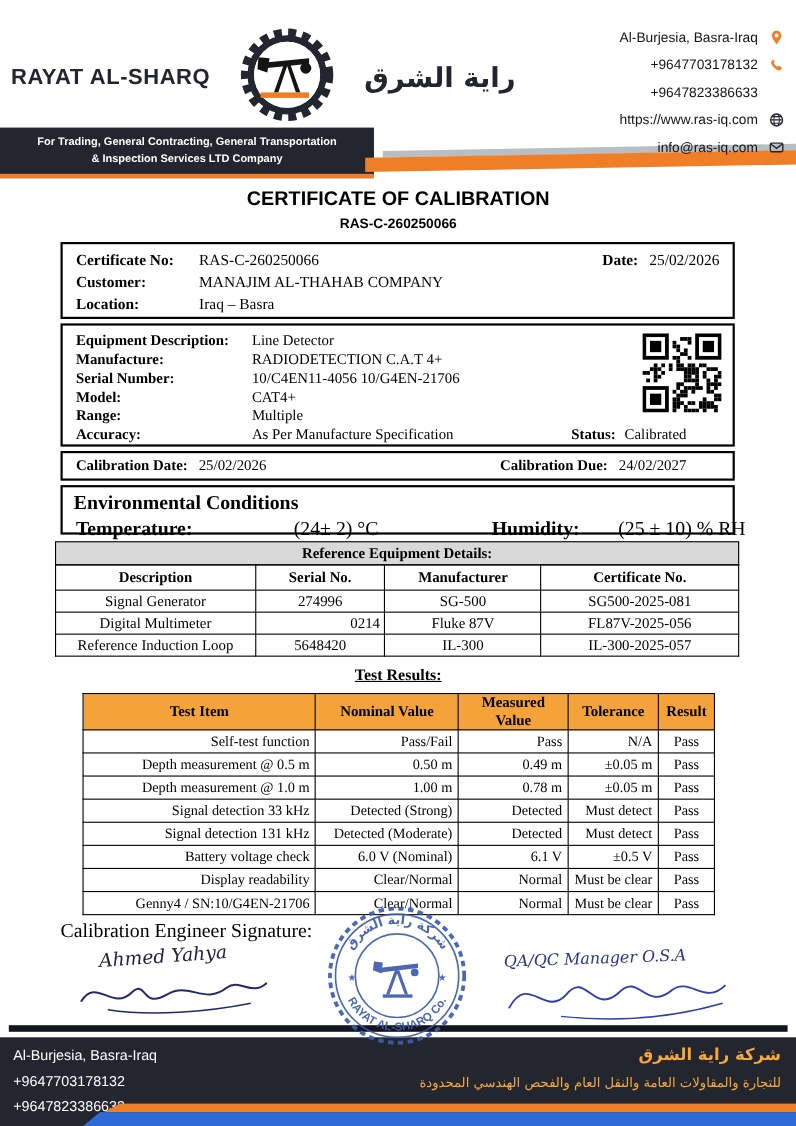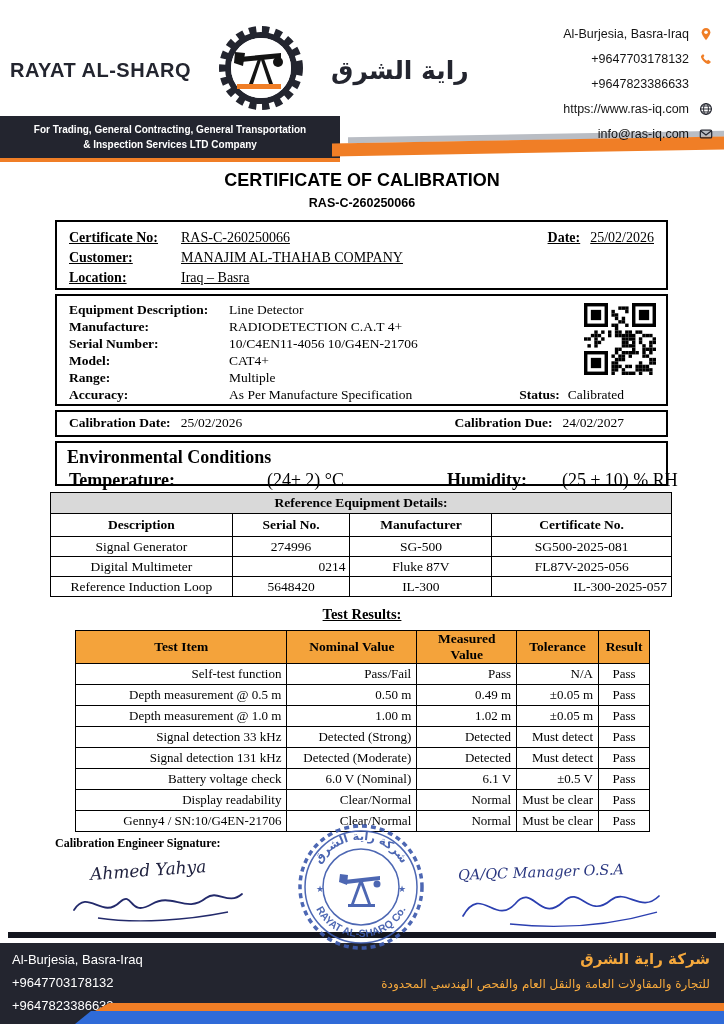--- a/index.html
+++ b/index.html
@@ -33,21 +33,21 @@
   
   .doc-title{position:absolute;left:0;right:0;top:170px;text-align:center;
              font-family:"Liberation Sans",sans-serif;font-weight:bold;font-size:18px;}
   .doc-ref{position:absolute;left:0;right:0;top:196px;text-align:center;
            font-family:"Liberation Sans",sans-serif;font-weight:bold;font-size:12.5px;}
 
   
   .box{position:absolute;left:55px;width:613px;border:2px solid #000;background:#fff;}
   .lbl{font-weight:bold;}
 
-  .cert-box{top:220px;height:70px;padding:6px 12px;font-size:14px;text-decoration:underline;}
+  .cert-box{top:220px;height:70px;padding:6px 12px;font-size:14px;}
   .cert-row{display:flex;line-height:20px;}
   .cert-row .lblcol{width:112px;font-weight:bold;}
   .date-group{margin-left:auto;display:flex;gap:10px;}
 
   .eq-box{top:294px;height:112px;padding:5px 12px;font-size:13.5px;}
   .eq-row{display:flex;line-height:17px;}
   .eq-row .lblcol{width:160px;font-weight:bold;}
   .status-group{margin-left:auto;margin-right:30px;display:flex;gap:8px;}
   .qr{position:absolute;right:10px;top:7px;width:72px;height:72px;}
 
@@ -70,21 +70,21 @@
   .ref-table th{height:23px;font-size:13.5px;}
 
   
   .tr-title{position:absolute;left:0;right:0;top:606px;text-align:center;font-weight:bold;
             font-size:14.5px;text-decoration:underline;}
   .test-table{position:absolute;left:75px;top:630px;width:575px;font-size:13px;}
   .test-table th{background:var(--th-orange);border:1px solid #000;height:23px;font-size:13.5px;padding:0 3px;}
   .test-table td{border:1px solid #000;height:21px;padding:0 5px;}
 
   
-  .sig-label-left{position:absolute;left:55px;top:836px;font-weight:bold;font-size:12px;}
+  .sig-label-left{position:absolute;left:55px;top:836px;font-weight:normal;font-size:18px;}
   .sig-label-right{position:absolute;left:452px;top:836px;font-weight:bold;font-size:13.5px;}
   .sig-name-left{position:absolute;left:90px;top:860px;font-style:italic;font-size:17px;
                  color:#20223F;transform:rotate(-4deg);font-family:"DejaVu Serif",serif;}
   .sig-name-right{position:absolute;left:458px;top:864px;font-style:italic;font-size:14.5px;
                   color:#2A3780;transform:rotate(-2deg);font-family:"DejaVu Serif",serif;}
   .sig-stroke-left{position:absolute;left:68px;top:880px;color:#232A6B;}
   .sig-stroke-right{position:absolute;left:455px;top:878px;color:#2B3FB0;}
   .stamp{position:absolute;left:296px;top:822px;width:130px;height:130px;color:var(--stamp-blue);
          opacity:.92;z-index:6;}
 
@@ -408,21 +408,21 @@
         <tr>
           <td style="text-align: center;">Digital Multimeter</td>
           <td style="text-align: right;">0214</td>
           <td style="text-align: center;">Fluke 87V</td>
           <td style="text-align: center;">FL87V-2025-056</td>
         </tr>
         <tr>
           <td style="text-align: center;">Reference Induction Loop</td>
           <td style="text-align: center;">5648420</td>
           <td style="text-align: center;">IL-300</td>
-          <td style="text-align: right;">IL-300-2025-057</td>
+          <td style="text-align: center;">IL-300-2025-057</td>
         </tr>
       </tbody>
   </table>
 
   <div class="tr-title">Test Results:</div>
   <table class="test-table">
     <colgroup>
         <col style="width:212px">
         <col style="width:130px">
         <col style="width:100px">
@@ -449,21 +449,21 @@
         <tr>
           <td style="text-align: right;">Depth measurement @ 0.5 m</td>
           <td style="text-align: right;">0.50 m</td>
           <td style="text-align: right;">0.49 m</td>
           <td style="text-align: right;">±0.05 m</td>
           <td style="text-align: center;">Pass</td>
         </tr>
         <tr>
           <td style="text-align: right;">Depth measurement @ 1.0 m</td>
           <td style="text-align: right;">1.00 m</td>
-          <td style="text-align: right;">1.02 m</td>
+          <td style="text-align: right;">0.78 m</td>
           <td style="text-align: right;">±0.05 m</td>
           <td style="text-align: center;">Pass</td>
         </tr>
         <tr>
           <td style="text-align: right;">Signal detection 33 kHz</td>
           <td style="text-align: right;">Detected (Strong)</td>
           <td style="text-align: right;">Detected</td>
           <td style="text-align: right;">Must detect</td>
           <td style="text-align: center;">Pass</td>
         </tr>

